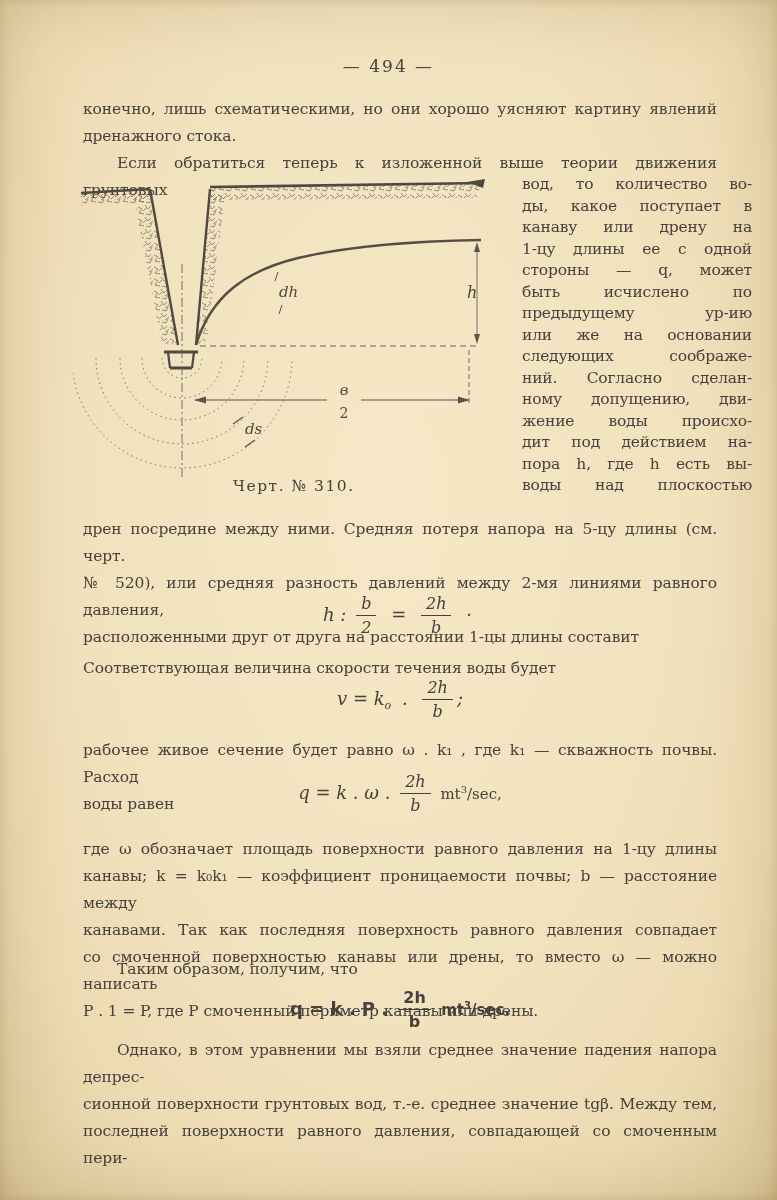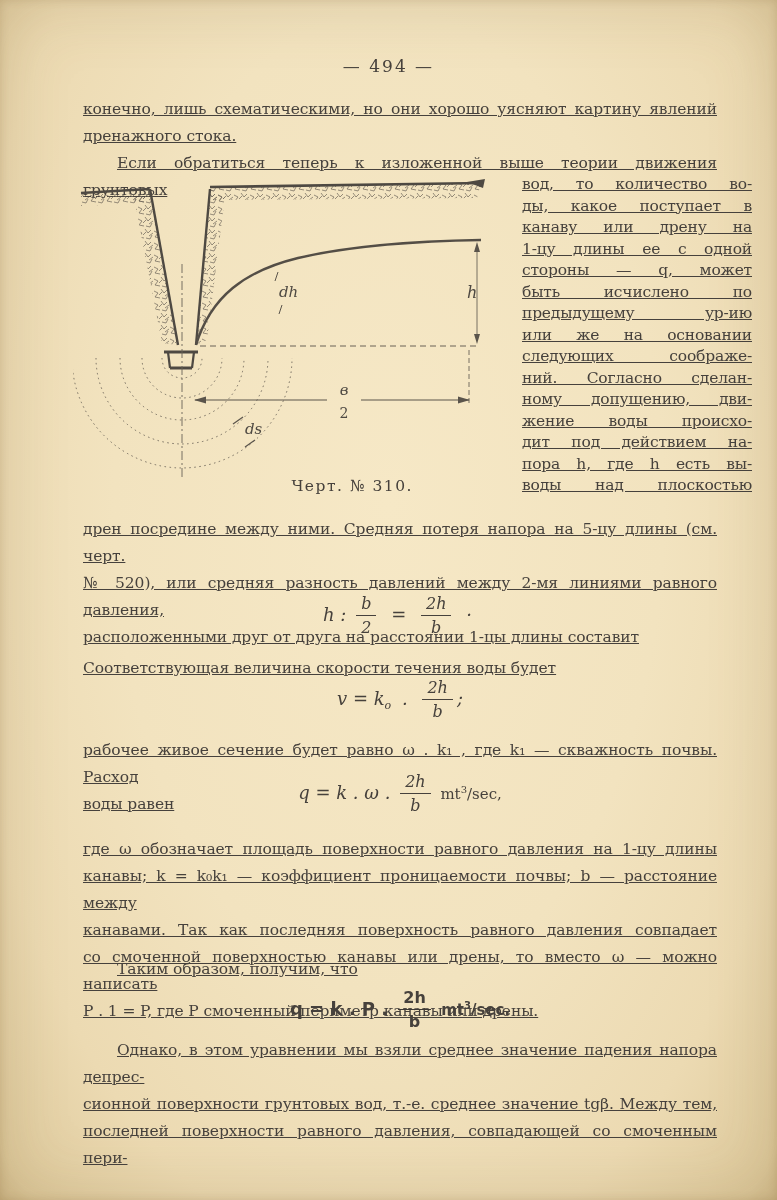--- a/index.html
+++ b/index.html
@@ -18,21 +18,21 @@
     font-size:17px;letter-spacing:2px;
   }
   .para{
     left:83px;width:634px;
     font-size:15.5px;line-height:27px;letter-spacing:-0.1px;
   }
   .col{
     left:487px;top:174px;width:230px;
     font-size:15.5px;line-height:21.5px;letter-spacing:-0.2px;margin-left:35px;
   }
-  .tline{text-align:justify;text-align-last:justify;text-decoration:underline;}
+  .tline{text-align:justify;text-align-last:justify;}
   .tline.last{text-align-last:left;}
   .justify-all .tline.last{text-align-last:justify;}
   .indent-first .tline:first-child{text-indent:34px;}
   
   .formula{
     left:83px;width:634px;text-align:center;
     font-size:18px;font-style:italic;
   }
   .formula .op{margin:0 5px;}
   .formula .frac{
@@ -40,21 +40,21 @@
     margin:0 4px;
   }
   .formula .frac .num{display:block;font-size:16px;padding:0 5px 2px 5px;border-bottom:1.2px solid #46413c;}
   .formula .frac .den{display:block;font-size:16px;padding:2px 5px 0 5px;}
   .formula sub{font-size:11px;font-style:italic;}
   .formula .unit{font-style:normal;font-size:15px;margin-left:0;}
   .formula .unit sup{font-size:10px;}
   .formula.sans{font-family:"DejaVu Sans",sans-serif;font-style:normal;font-weight:700;}
   .formula.sans .frac .num{border-bottom-color:#3d3935;}
   .fig-caption{
-    left:233px;top:477px;width:180px;text-align:right;
+    left:233px;top:477px;width:180px;text-align:left;
     font-size:15.5px;letter-spacing:1.5px;
   }
   svg text{font-family:"DejaVu Serif",serif;}
   svg .ital{font-style:italic;}
 </style>
 </head>
 <body>
 
 <div class="page">
 

